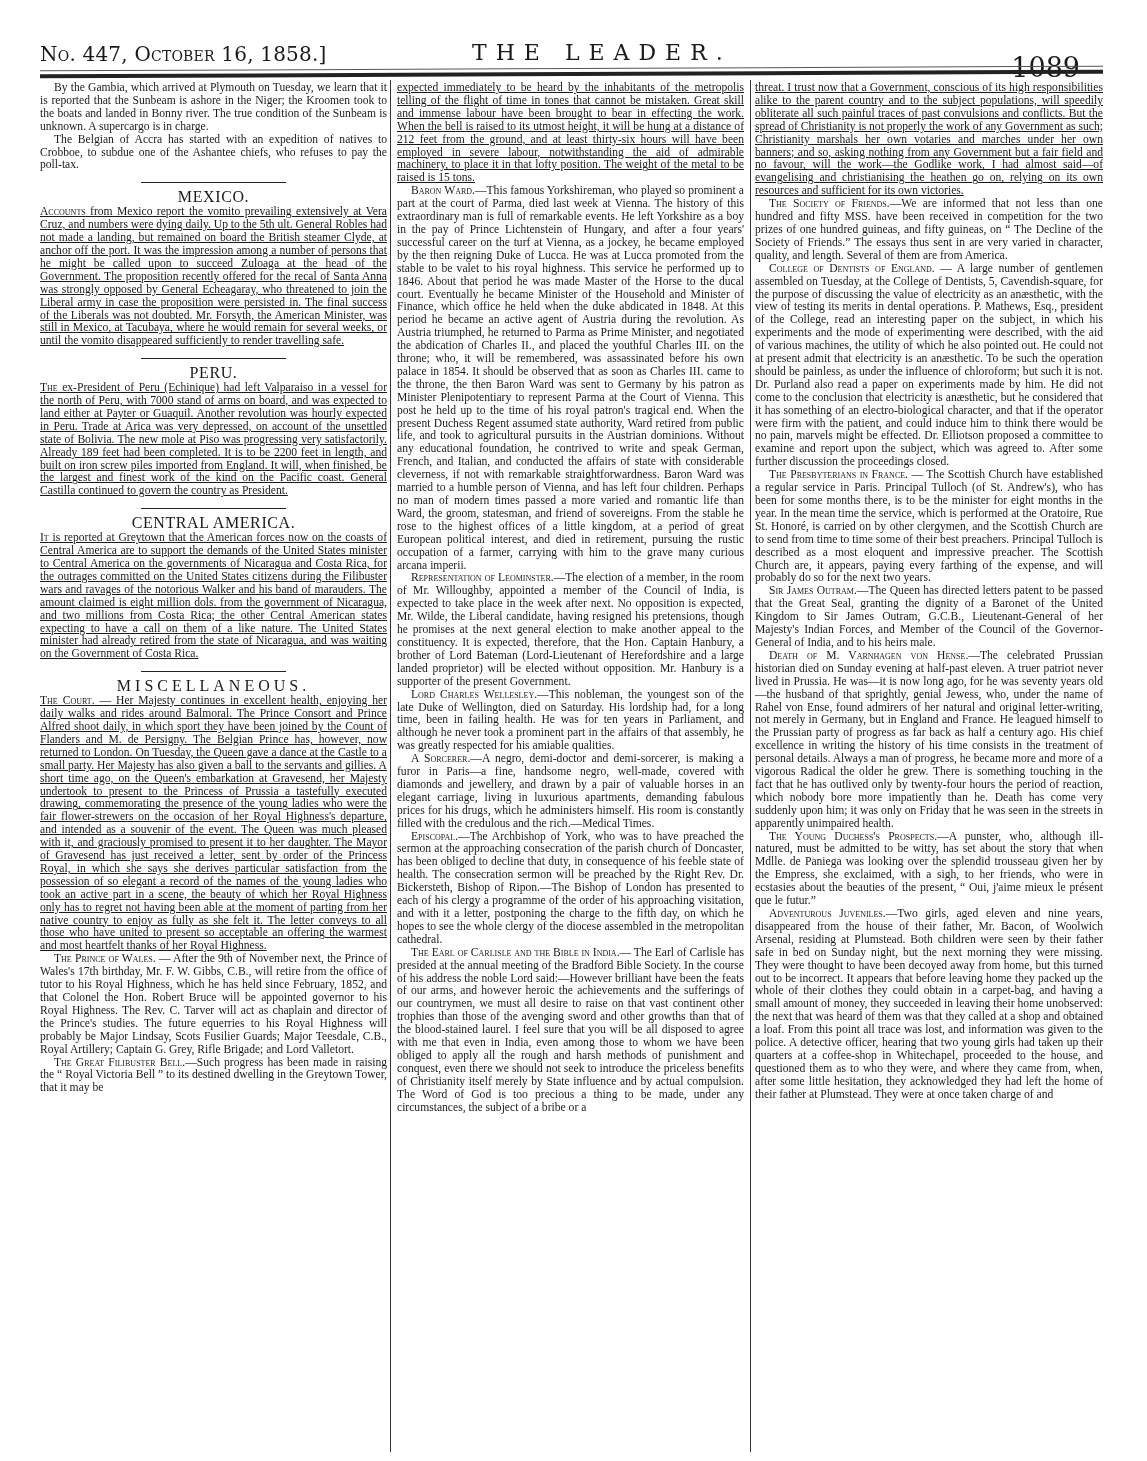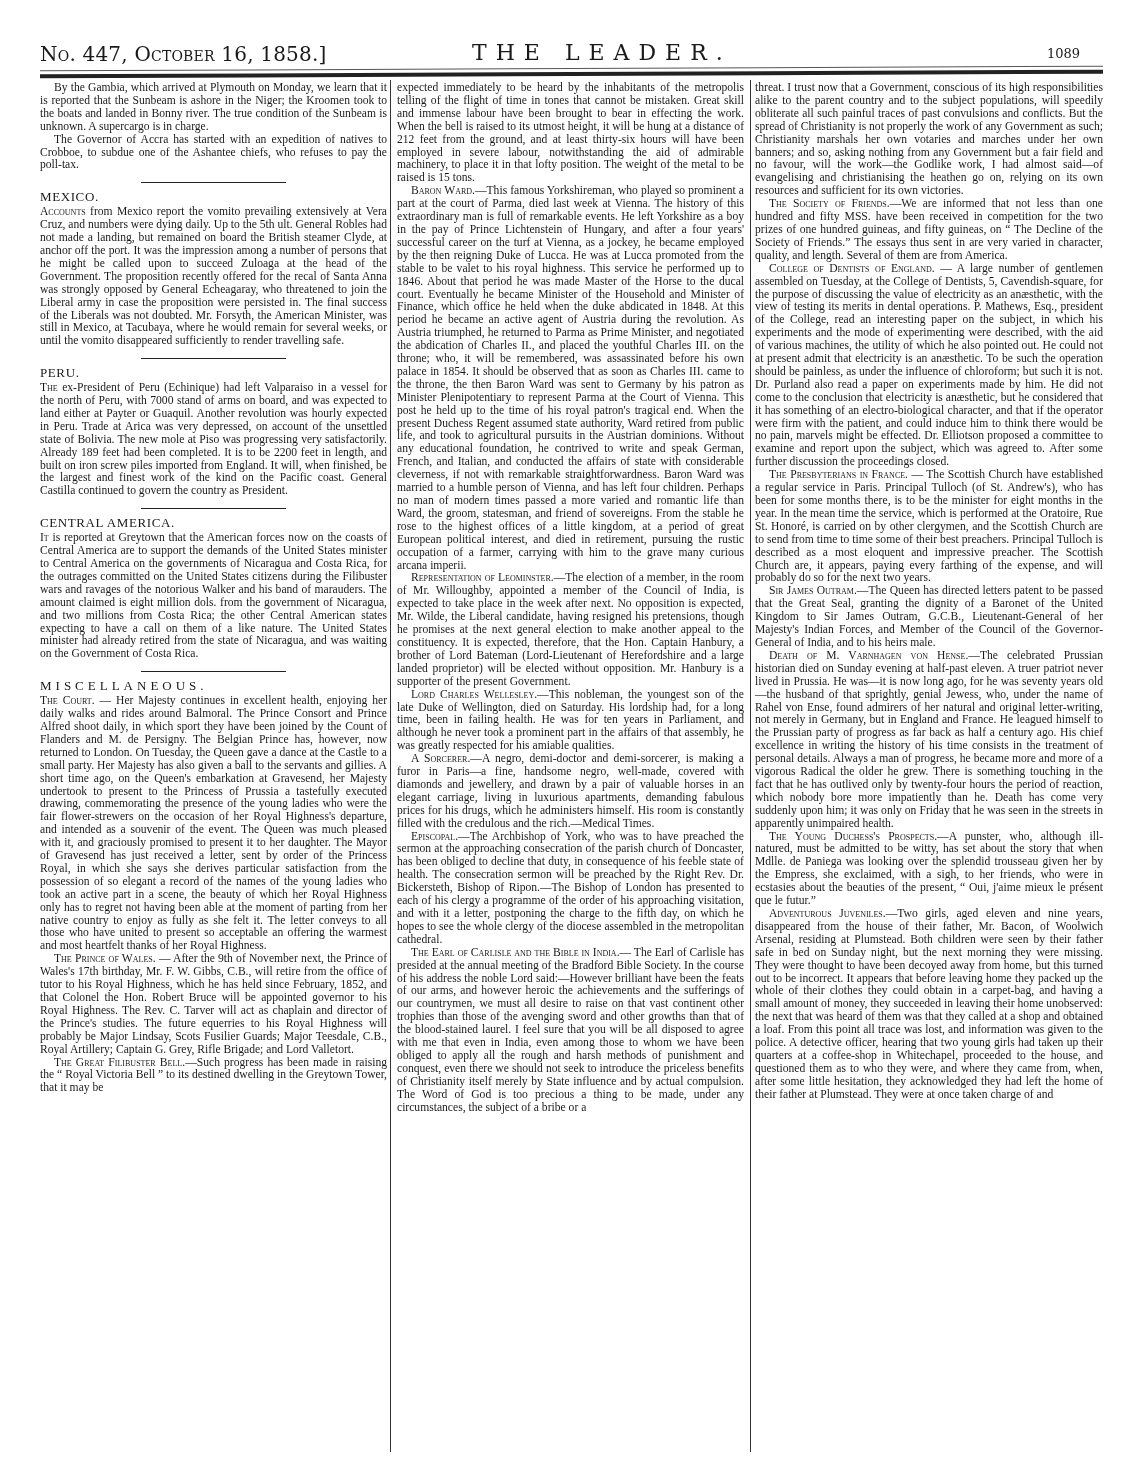--- a/index.html
+++ b/index.html
@@ -6,38 +6,38 @@
   body {
     width: 1147px; height: 1461px; overflow: hidden; position: relative;
     font-family: "DejaVu Serif", "Liberation Serif", serif;
     color: #1a1a1a;
   }
   .masthead {
     position: absolute; left: 40px; top: 40px; width: 1040px; height: 26px;
   }
   .mh-left { position: absolute; left: 0; top: 2px; font-size: 20px; letter-spacing: 0.2px; text-align: right; }
   .mh-center { position: absolute; left: 432px; top: 0; font-size: 22px; letter-spacing: 9px; font-weight: normal; text-align: center; }
-  .mh-right { position: absolute; right: 0; top: 6px; font-size: 13px; }
+  .mh-right { position: absolute; right: 0; top: 12px; font-size: 27px; }
   .rule-thick { position: absolute; left: 40px; top: 72px; width: 1063px; height: 4px; background: #222; transform: rotate(-0.25deg); }
   .rule-thin { position: absolute; left: 40px; top: 68px; width: 1063px; height: 1px; background: #555; transform: rotate(-0.25deg); }
   .col {
     position: absolute; top: 82px; width: 347px;
     font-size: 11.6px; line-height: 12.9px; text-align: justify;
     font-family: "Liberation Serif", "DejaVu Serif", serif;
   }
   .col p { margin: 0; text-indent: 14px; }
-  .col p.noindent { text-indent: 0; }
+  .col p.noindent { text-indent: 0; text-decoration: underline; }
   .col-1 { left: 40px; }
   .col-2 { left: 397px; }
   .col-3 { left: 755px; width: 348px; }
   .vrule { position: absolute; top: 80px; width: 1px; height: 1372px; background: #333; }
   .vr1 { left: 390px; }
   .vr2 { left: 750px; }
   .section-head {
-    text-align: left; font-size: 13px; margin: 6px 0 2px 0; letter-spacing: 0.6px;
+    text-align: center; font-size: 16px; margin: 6px 0 2px 0; letter-spacing: 0.6px;
   }
   .section-head.spaced { letter-spacing: 4px; }
   .divider { width: 145px; height: 1px; background: #222; margin: 10px auto 8px auto; }
   .sc { font-variant: small-caps; }
   .it { }
 </style>
 </head>
 <body>
 
 <div class="masthead">
@@ -45,22 +45,22 @@
   <div class="mh-center">THE LEADER.</div>
   <div class="mh-right">1089</div>
 </div>
 <div class="rule-thin"></div>
 <div class="rule-thick"></div>
 
 <div class="vrule vr1"></div>
 <div class="vrule vr2"></div>
 
 <div class="col col-1">
-  <p>By the Gambia, which arrived at Plymouth on Monday, we learn that it is reported that the Sunbeam is ashore in the Niger; the Kroomen took to the boats and landed in Bonny river. The true condition of the Sunbeam is unknown. A supercargo is in charge.</p>
-  <p>The Governor of Accra has started with an expedition of natives to Crobboe, to subdue one of the Ashantee chiefs, who refuses to pay the poll-tax.</p>
+  <p>By the Gambia, which arrived at Plymouth on Tuesday, we learn that it is reported that the Sunbeam is ashore in the Niger; the Kroomen took to the boats and landed in Bonny river. The true condition of the Sunbeam is unknown. A supercargo is in charge.</p>
+  <p>The Belgian of Accra has started with an expedition of natives to Crobboe, to subdue one of the Ashantee chiefs, who refuses to pay the poll-tax.</p>
   <div class="divider"></div>
 
   <div class="section-head">MEXICO.</div>
   <p class="noindent"><span class="sc">Accounts</span><span> from Mexico report the vomito prevailing extensively at Vera Cruz, and numbers were dying daily. Up to the 5th ult. General Robles had not made a landing, but remained on board the British steamer Clyde, at anchor off the port. It was the impression among a number of persons that he might be called upon to succeed Zuloaga at the head of the Government. The proposition recently offered for the recal of Santa Anna was strongly opposed by General Echeagaray, who threatened to join the Liberal army in case the proposition were persisted in. The final success of the Liberals was not doubted. Mr. Forsyth, the American Minister, was still in Mexico, at Tacubaya, where he would remain for several weeks, or until the vomito disappeared sufficiently to render travelling safe.</span></p>
   <div class="divider"></div>
 
   <div class="section-head">PERU.</div>
   <p class="noindent"><span class="sc">The</span><span> ex-President of Peru (Echinique) had left Valparaiso in a vessel for the north of Peru, with 7000 stand of arms on board, and was expected to land either at Payter or Guaquil. Another revolution was hourly expected in Peru. Trade at Arica was very depressed, on account of the unsettled state of Bolivia. The new mole at Piso was progressing very satisfactorily. Already 189 feet had been completed. It is to be 2200 feet in length, and built on iron screw piles imported from England. It will, when finished, be the largest and finest work of the kind on the Pacific coast. General Castilla continued to govern the country as President.</span></p>
   <div class="divider"></div>
 

